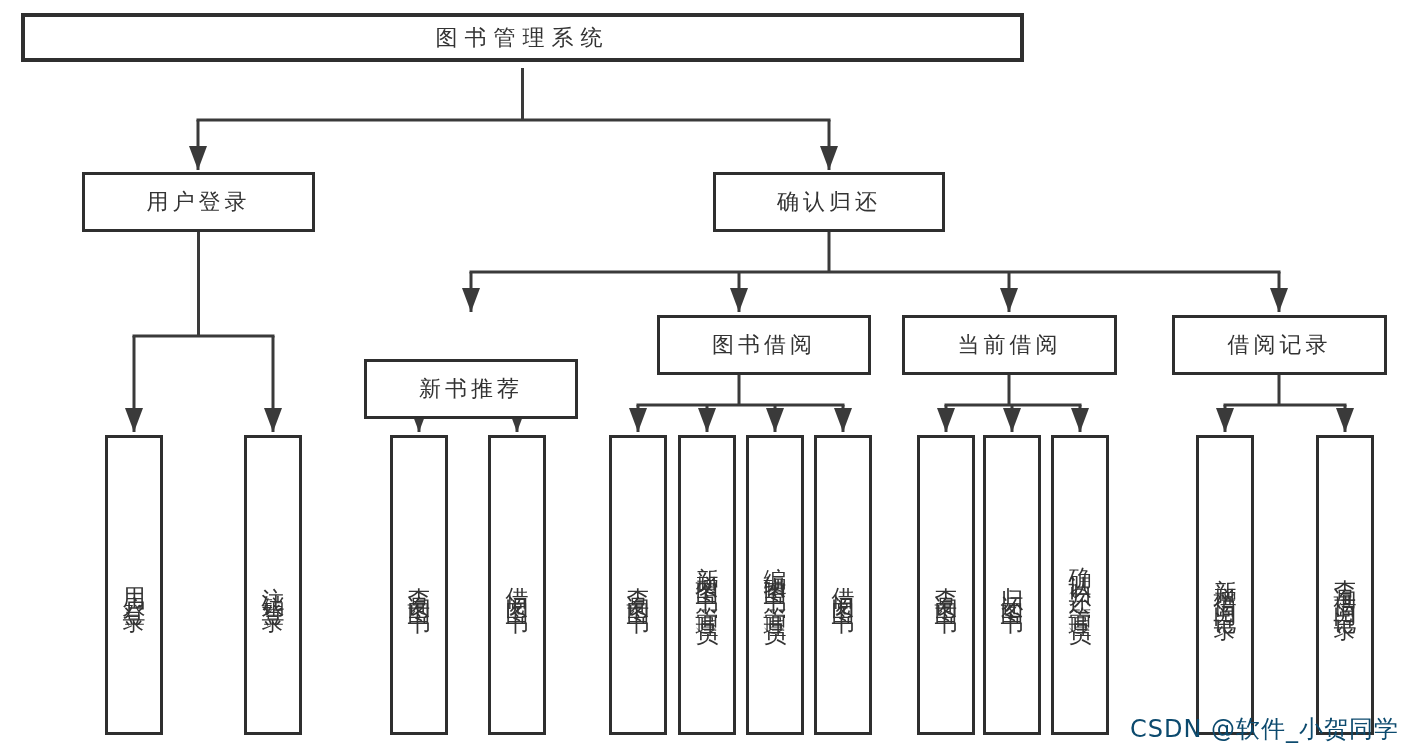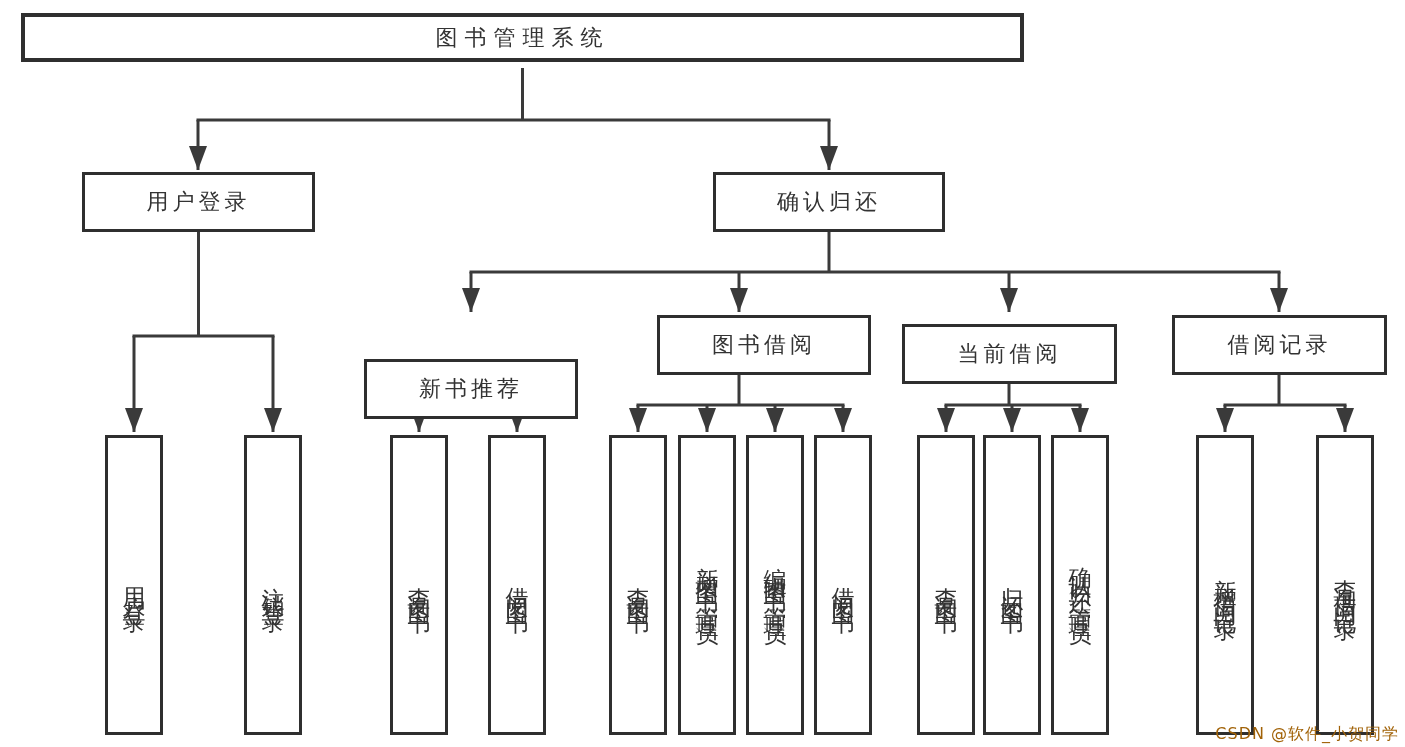--- a/index.html
+++ b/index.html
@@ -45,23 +45,23 @@
     text-orientation: mixed;
     font-size: 23px;
     letter-spacing: 8px;
     white-space: nowrap;
     line-height: 1;
   }
   .watermark {
     position: absolute;
     right: 6px;
     bottom: 2px;
-    font-size: 16px;
+    font-size: 24px;
     letter-spacing: 1px;
-    color: #a16207;
+    color: #0c4a6e;
     z-index: 3;
   }
 </style>
 </head>
 <body>
 
 <div class="canvas">
 
   <svg class="wires" width="1405" height="747" viewBox="0 0 1405 747">
     <defs>
@@ -108,21 +108,21 @@
   <div class="hbox root" style="left:21px; top:13px; width:1003px; height:49px;">图书管理系统</div>
 
   <div class="hbox" style="left:82px; top:172px; width:233px; height:60px;">用户登录</div>
 
   <div class="hbox" style="left:713px; top:172px; width:232px; height:60px;">确认归还</div>
 
   <div class="hbox" style="left:364px; top:315px; width:214px; height:60px;margin-top:44px;">新书推荐</div>
 
   <div class="hbox" style="left:657px; top:315px; width:214px; height:60px;">图书借阅</div>
 
-  <div class="hbox" style="left:902px; top:315px; width:215px; height:60px;margin-top:9px;">当前借阅</div>
+  <div class="hbox" style="left:902px; top:315px; width:215px; height:60px;">当前借阅</div>
 
   <div class="hbox" style="left:1172px; top:315px; width:215px; height:60px;">借阅记录</div>
 
   <div class="vbox" style="left:105px;">
     <span class="vtext">用户登录</span>
   </div>
   <div class="vbox" style="left:244px;">
     <span class="vtext">注销登录</span>
   </div>
 

